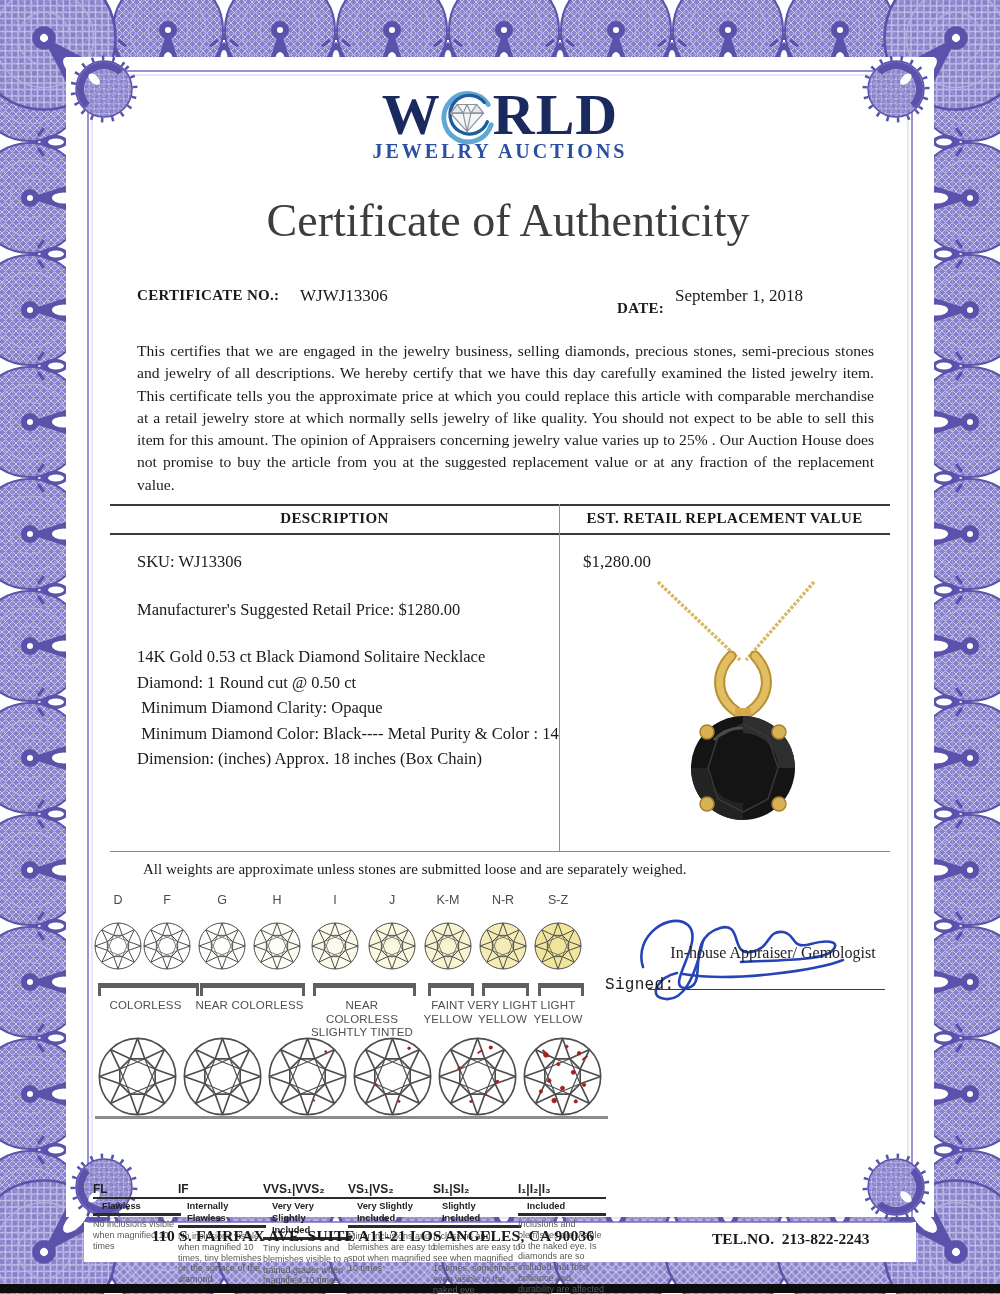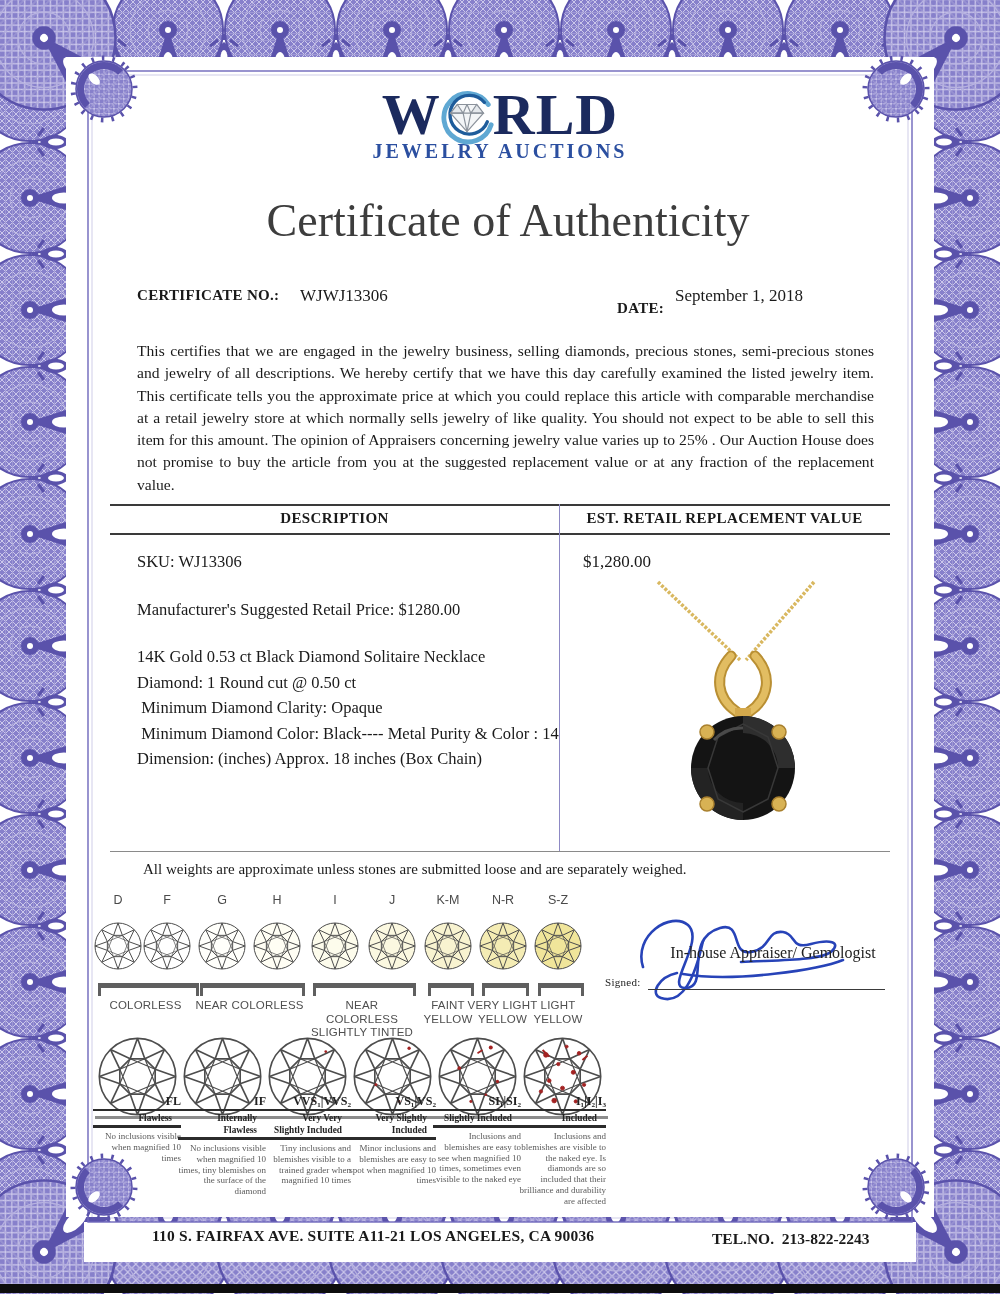--- a/index.html
+++ b/index.html
@@ -41,29 +41,29 @@
   .weights{left:143px;top:861px;font-size:15px;}
 
   
   .cletter{font-family:"Liberation Sans",sans-serif;font-size:12.5px;color:#4a4a4a;text-align:center;width:50px;top:893px;}
   .cgem{top:921px;width:50px;height:50px;}
   .bracket{top:983px;height:8px;border-top:5px solid #5f5f5f;border-left:3px solid #5f5f5f;border-right:3px solid #5f5f5f;}
   .glabel{top:999px;font-family:"Liberation Sans",sans-serif;font-size:11.5px;font-weight:400;color:#4f4f4f;
           text-align:center;line-height:13.5px;letter-spacing:.2px;}
 
   
-  .signed-lab{left:605px;top:976px;font-size:11px;}
+  .signed-lab{left:605px;top:976px;font-size:16px;font-family:Liberation Mono, monospace;}
   .sig-line{left:648px;top:989px;width:237px;border-bottom:1.5px solid #3a3a3a;height:0;}
   .sig-title{left:648px;top:944px;width:250px;text-align:center;font-size:16px;color:#222;}
   .sig-svg{left:625px;top:903px;width:250px;height:110px;pointer-events:none;}
 
   
   .kgem{top:1035px;width:83px;height:83px;}
   .kbase{left:95px;top:1116px;width:513px;height:3px;background:#8c8c8c;}
-  .kcol{top:1094px;width:88px;text-align:right;font-family:Liberation Serif, serif;}
+  .kcol{top:1182px;width:88px;text-align:left;font-family:Liberation Sans, sans-serif;}
   .kcode{font-size:12px;font-weight:700;color:#222;line-height:14px;}
   .ksub{margin-top:1px;border-top:2px solid #2b2b2b;border-bottom:3px solid #2b2b2b;
         font-size:9.3px;font-weight:700;color:#222;line-height:12px;padding:1px 9px;}
   .kdesc{margin-top:3px;font-size:9px;line-height:10.8px;color:#5a5a5a;}
 
   
   .addr{left:152px;top:1227px;font-size:15.5px;font-weight:700;letter-spacing:.2px;}
   .tel{left:712px;top:1230px;font-size:15.5px;font-weight:700;white-space:pre;}
 </style>
 </head>

